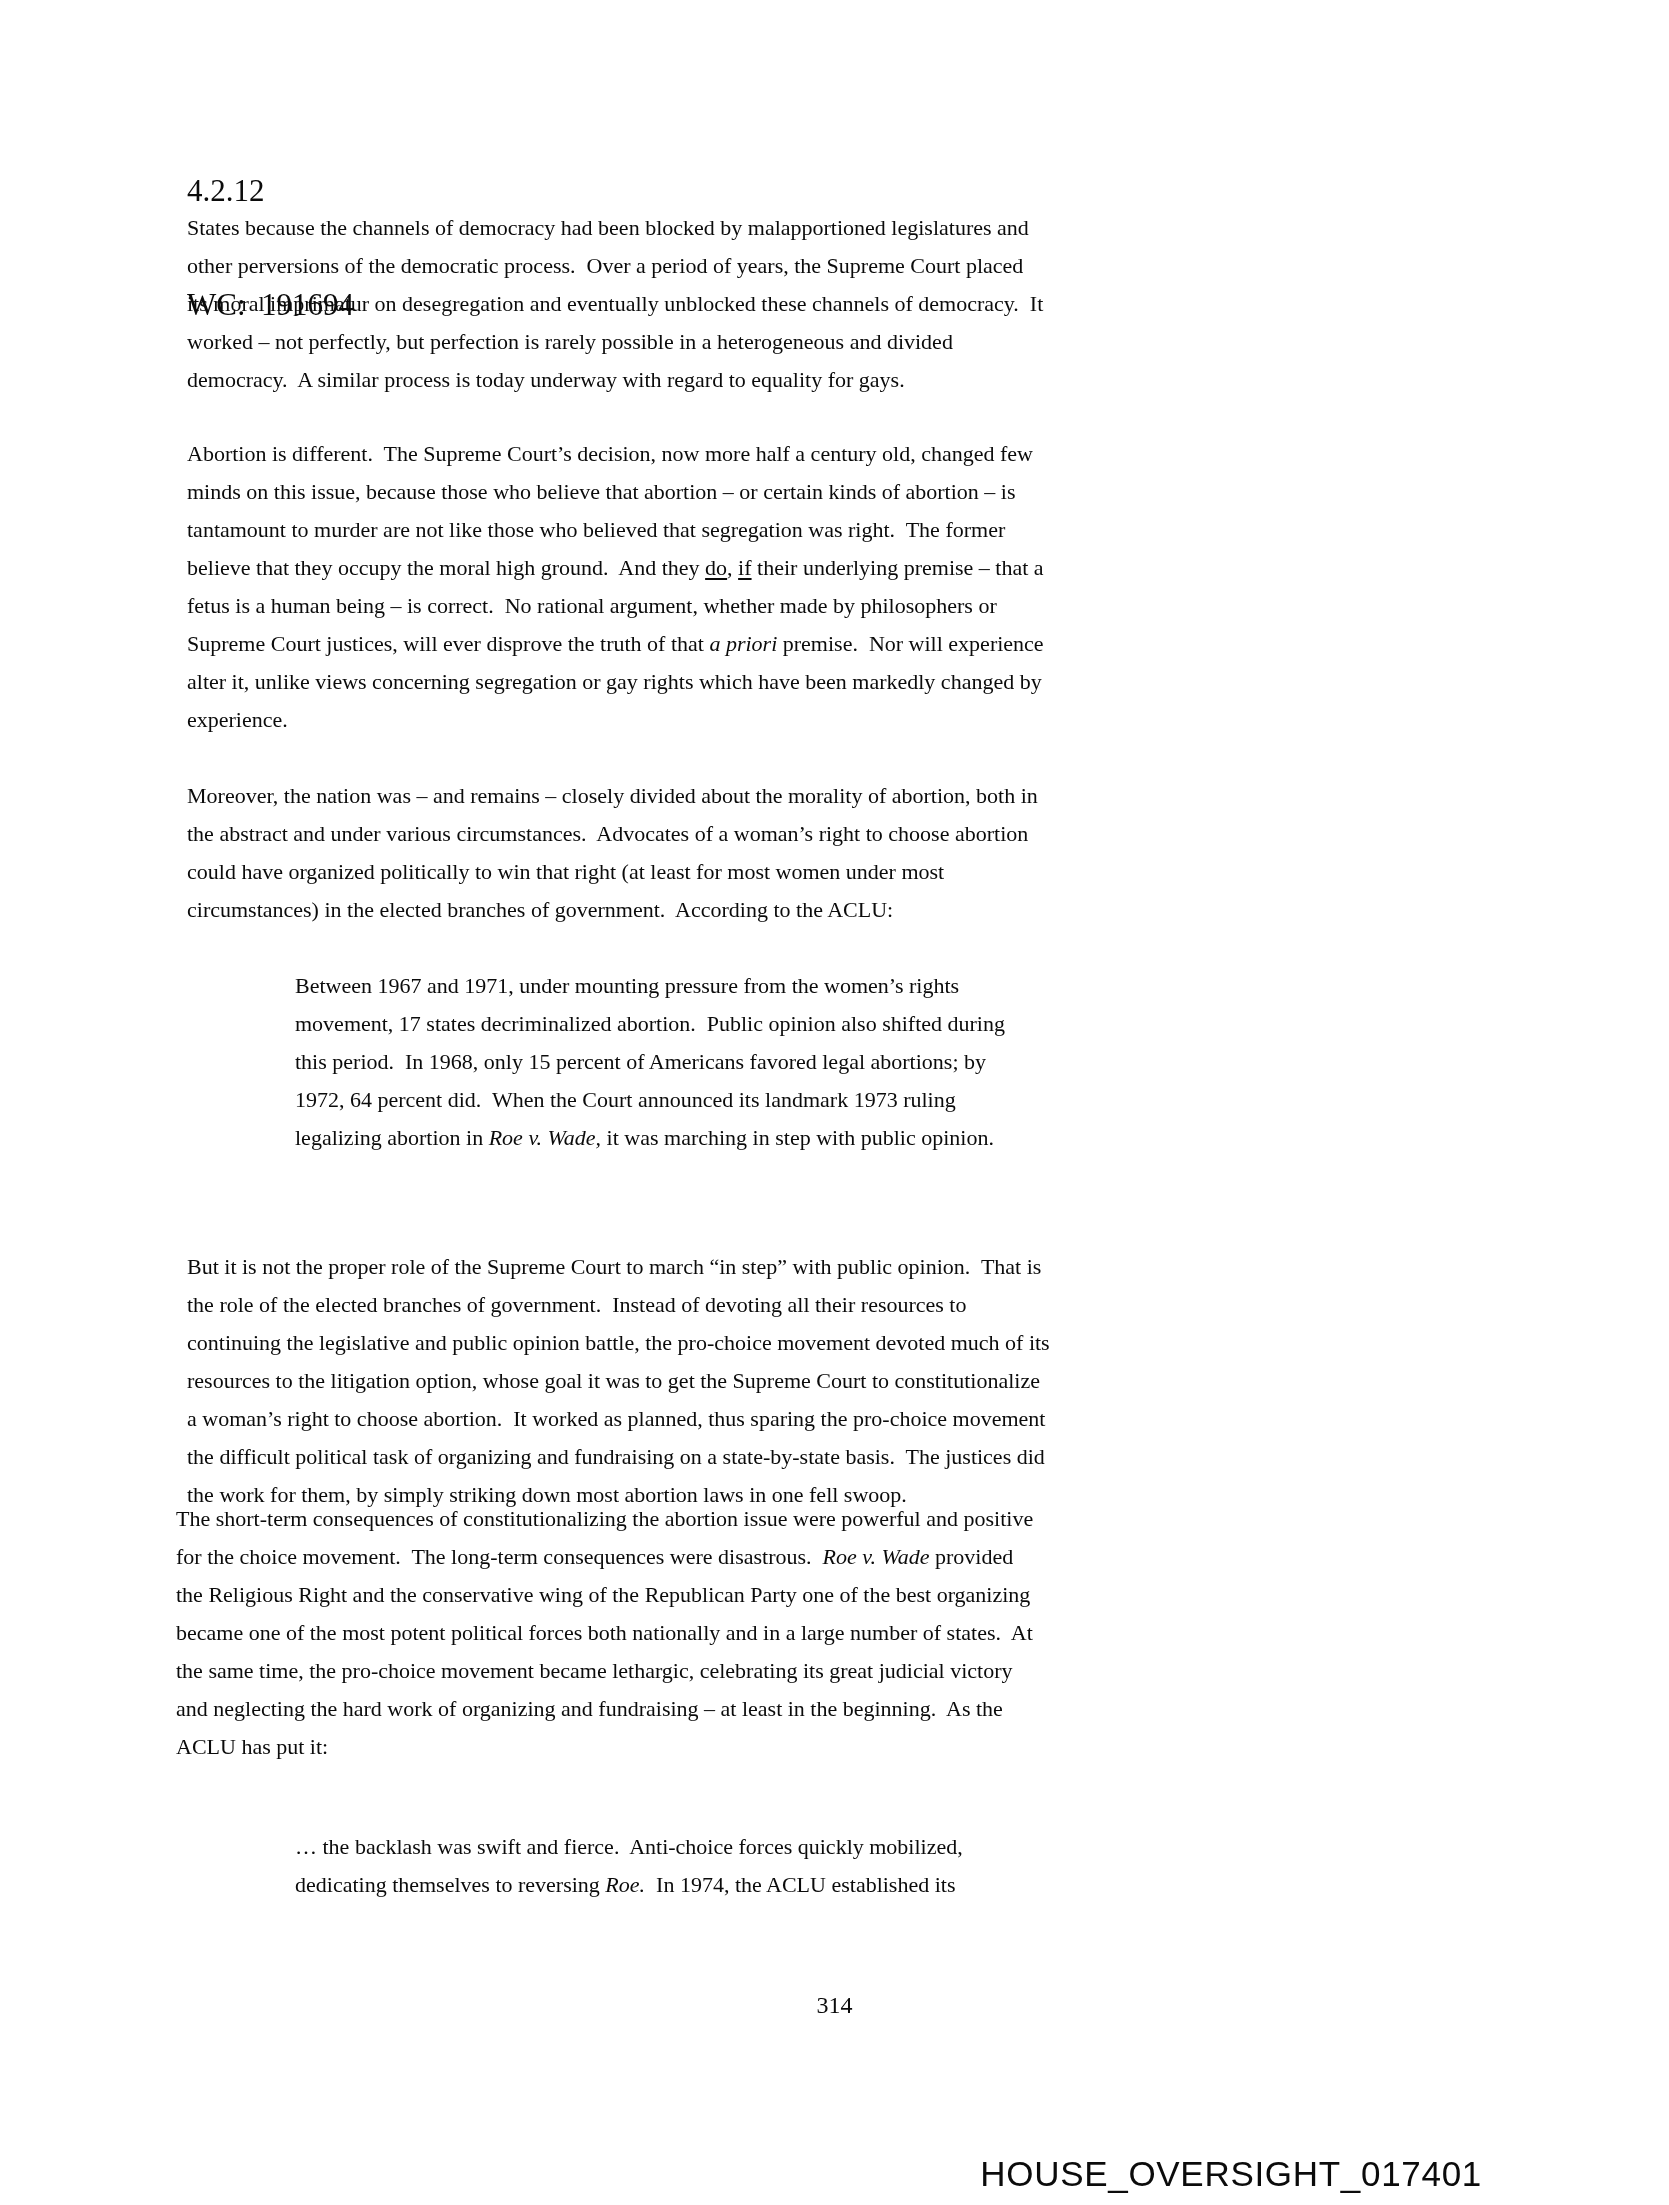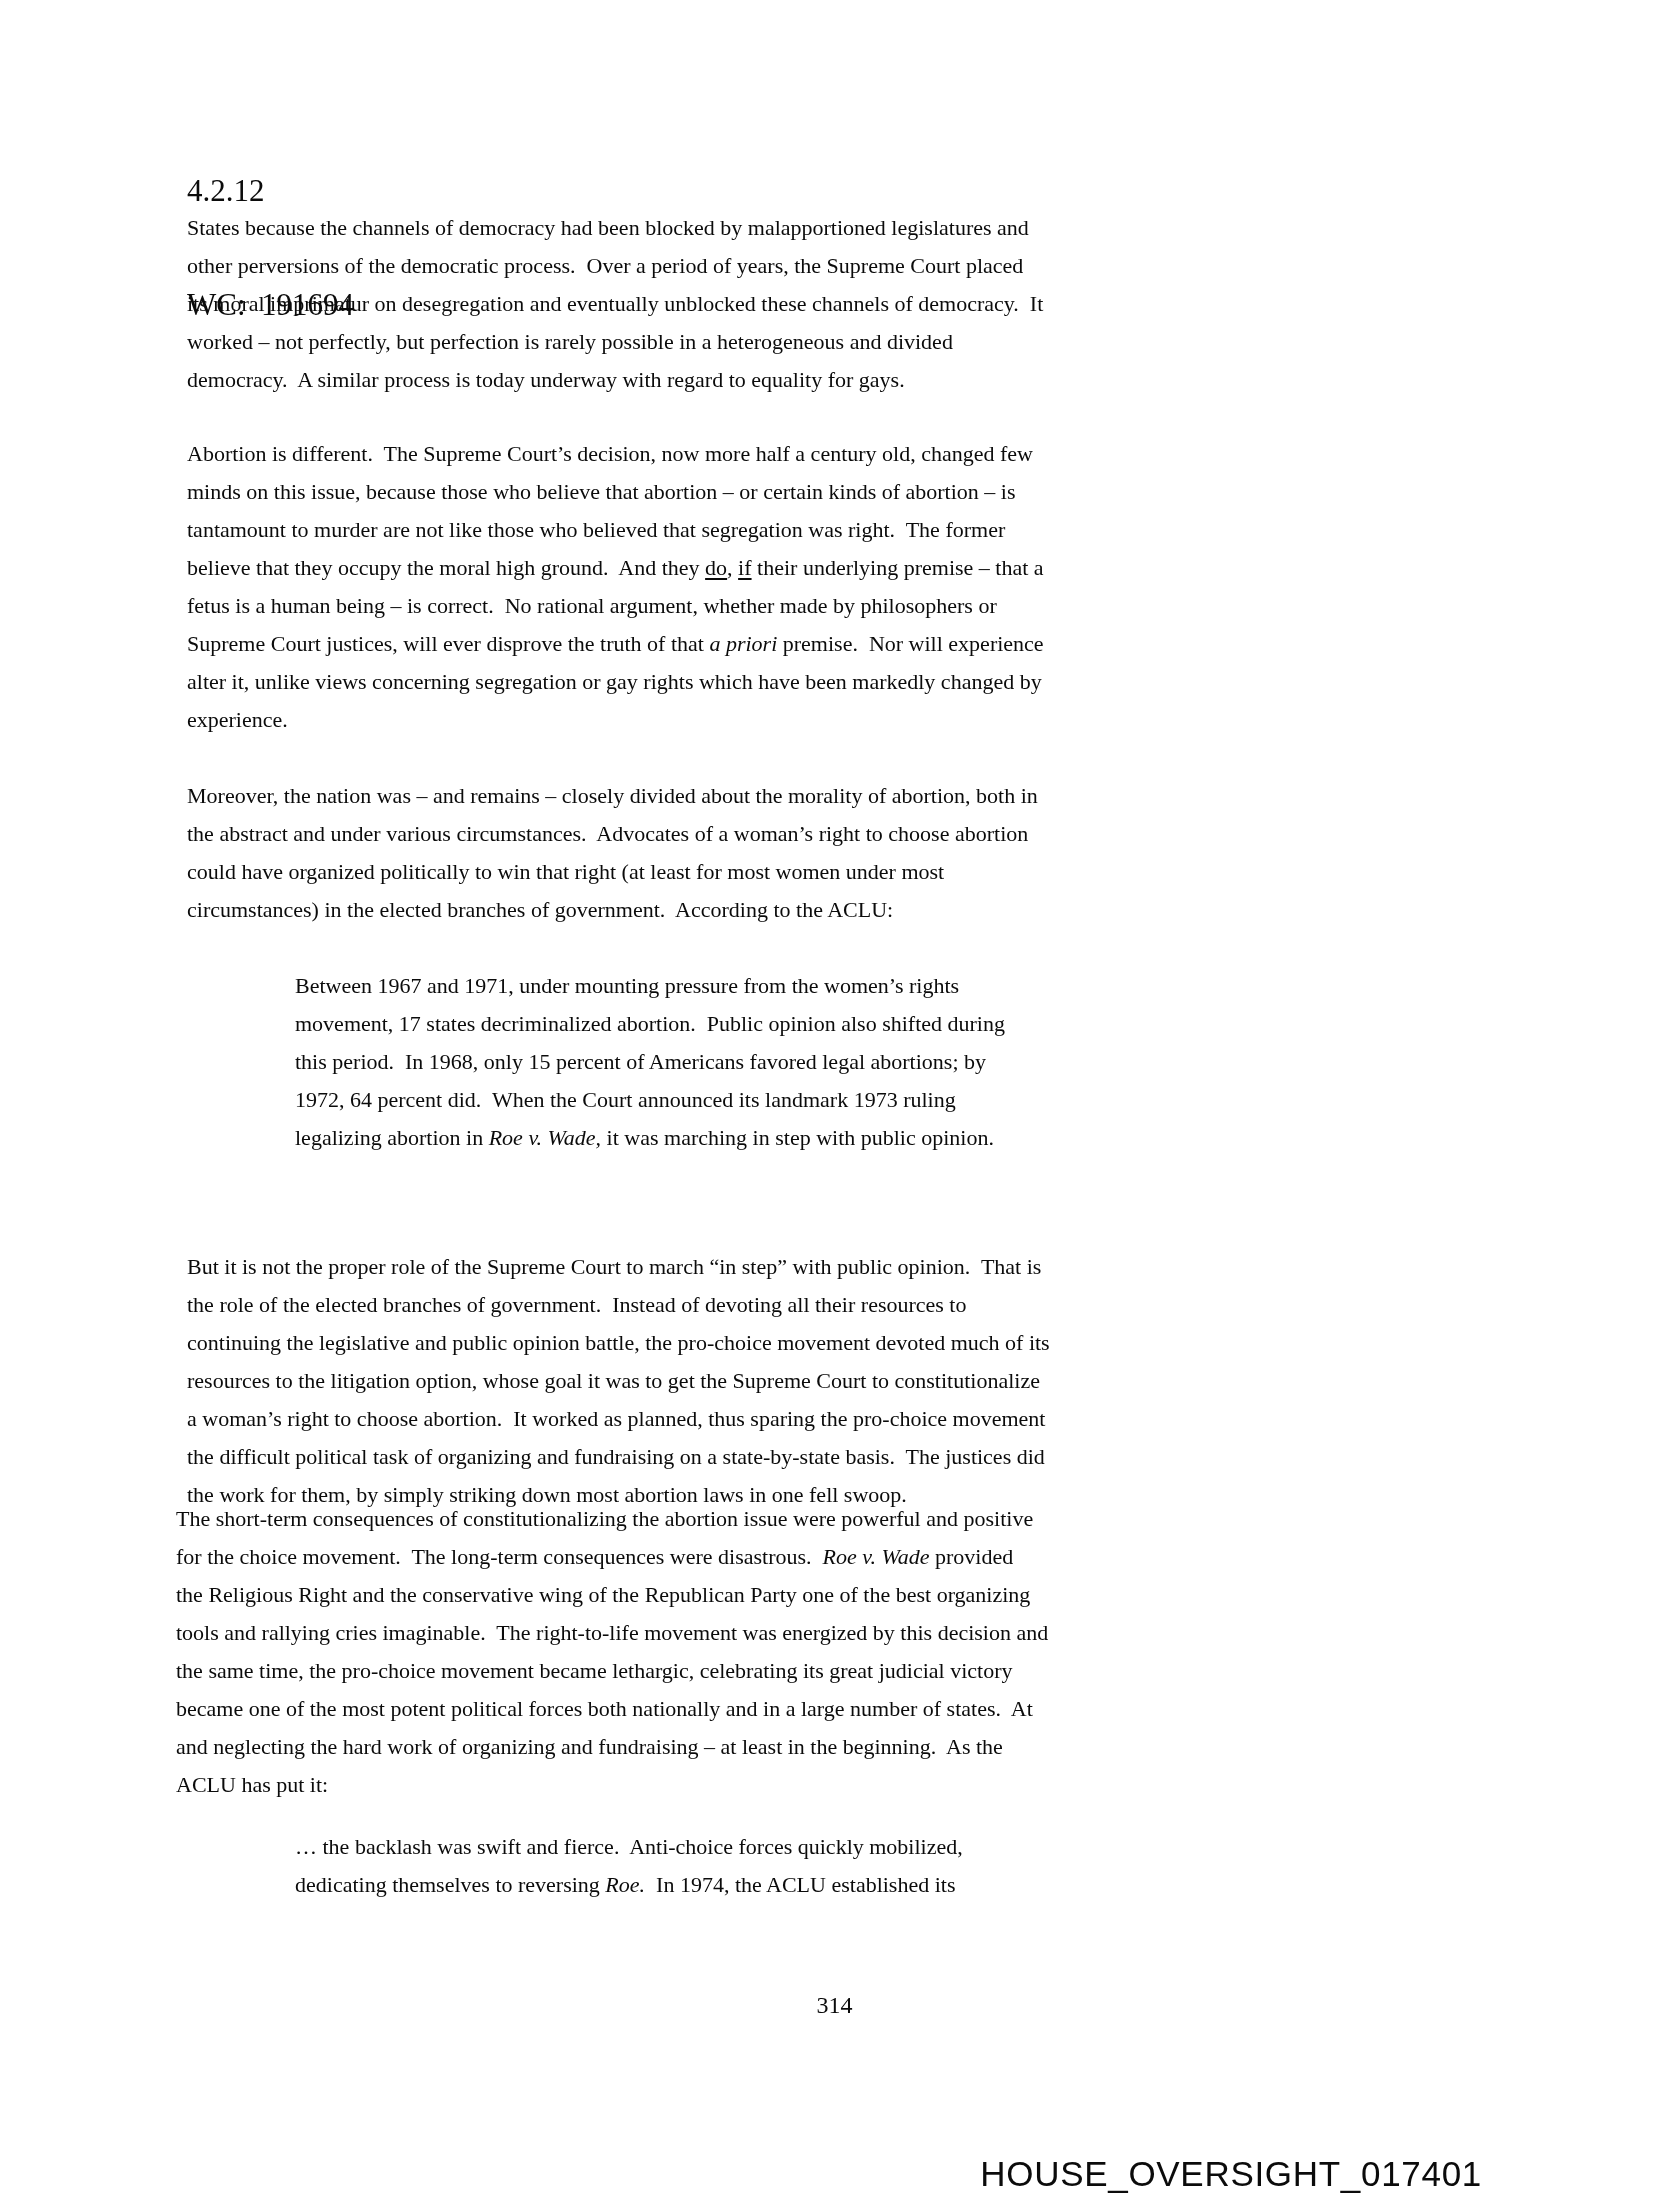--- a/index.html
+++ b/index.html
@@ -91,23 +91,22 @@
         <div class="line"><span>continuing the legislative and public opinion battle, the pro-choice movement devoted much of its</span></div>
         <div class="line"><span>resources to the litigation option, whose goal it was to get the Supreme Court to constitutionalize</span></div>
         <div class="line"><span>a woman’s right to choose abortion.  It worked as planned, thus sparing the pro-choice movement</span></div>
         <div class="line"><span>the difficult political task of organizing and fundraising on a state-by-state basis.  The justices did</span></div>
         <div class="line"><span>the work for them, by simply striking down most abortion laws in one fell swoop.</span></div>
       </div>
       <div class="para" style="top: 1500px; left: 176px;">
         <div class="line"><span>The short-term consequences of constitutionalizing the abortion issue were powerful and positive</span></div>
         <div class="line"><span>for the choice movement.  The long-term consequences were disastrous.  </span><i>Roe v. Wade</i><span> provided</span></div>
         <div class="line"><span>the Religious Right and the conservative wing of the Republican Party one of the best organizing</span></div>
-        <div class="line"><span>tools and rallying cries imaginable.  The right-to-life movement was energized by this decision and</span></div>
+        <div class="line"><span>became one of the most potent political forces both nationally and in a large number of states.  At</span></div>
         <div class="line"><span>the same time, the pro-choice movement became lethargic, celebrating its great judicial victory</span></div>
-        <div class="line"><span>became one of the most potent political forces both nationally and in a large number of states.  At</span></div>
         <div class="line"><span>and neglecting the hard work of organizing and fundraising – at least in the beginning.  As the</span></div>
         <div class="line"><span>ACLU has put it:</span></div>
       </div>
       <div class="para" style="top: 1828px; left: 295px;">
         <div class="line"><span>… the backlash was swift and fierce.  Anti-choice forces quickly mobilized,</span></div>
         <div class="line"><span>dedicating themselves to reversing </span><i>Roe.</i><span>  In 1974, the ACLU established its</span></div>
       </div>
     </div>
 
   <div class="page-number">314</div>

